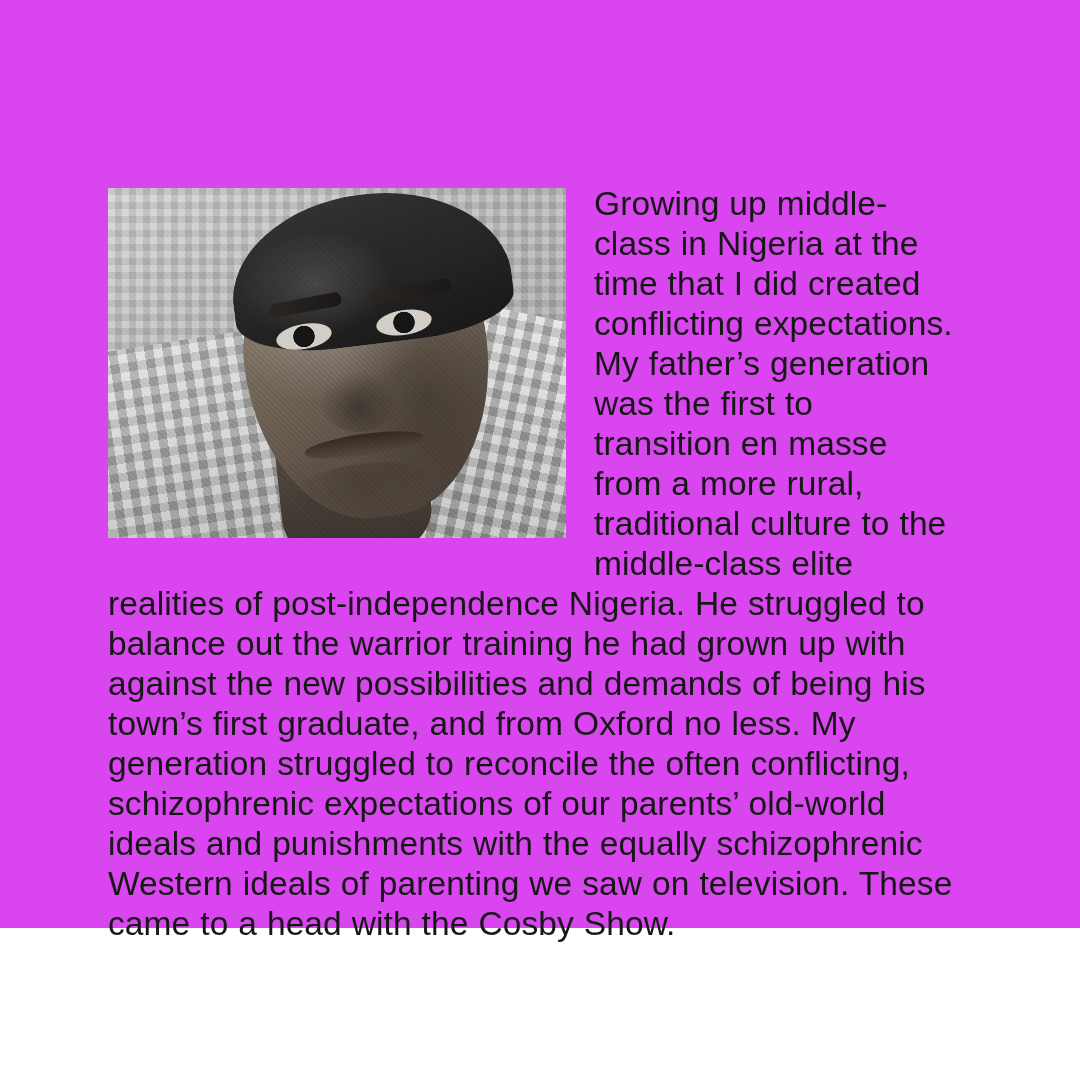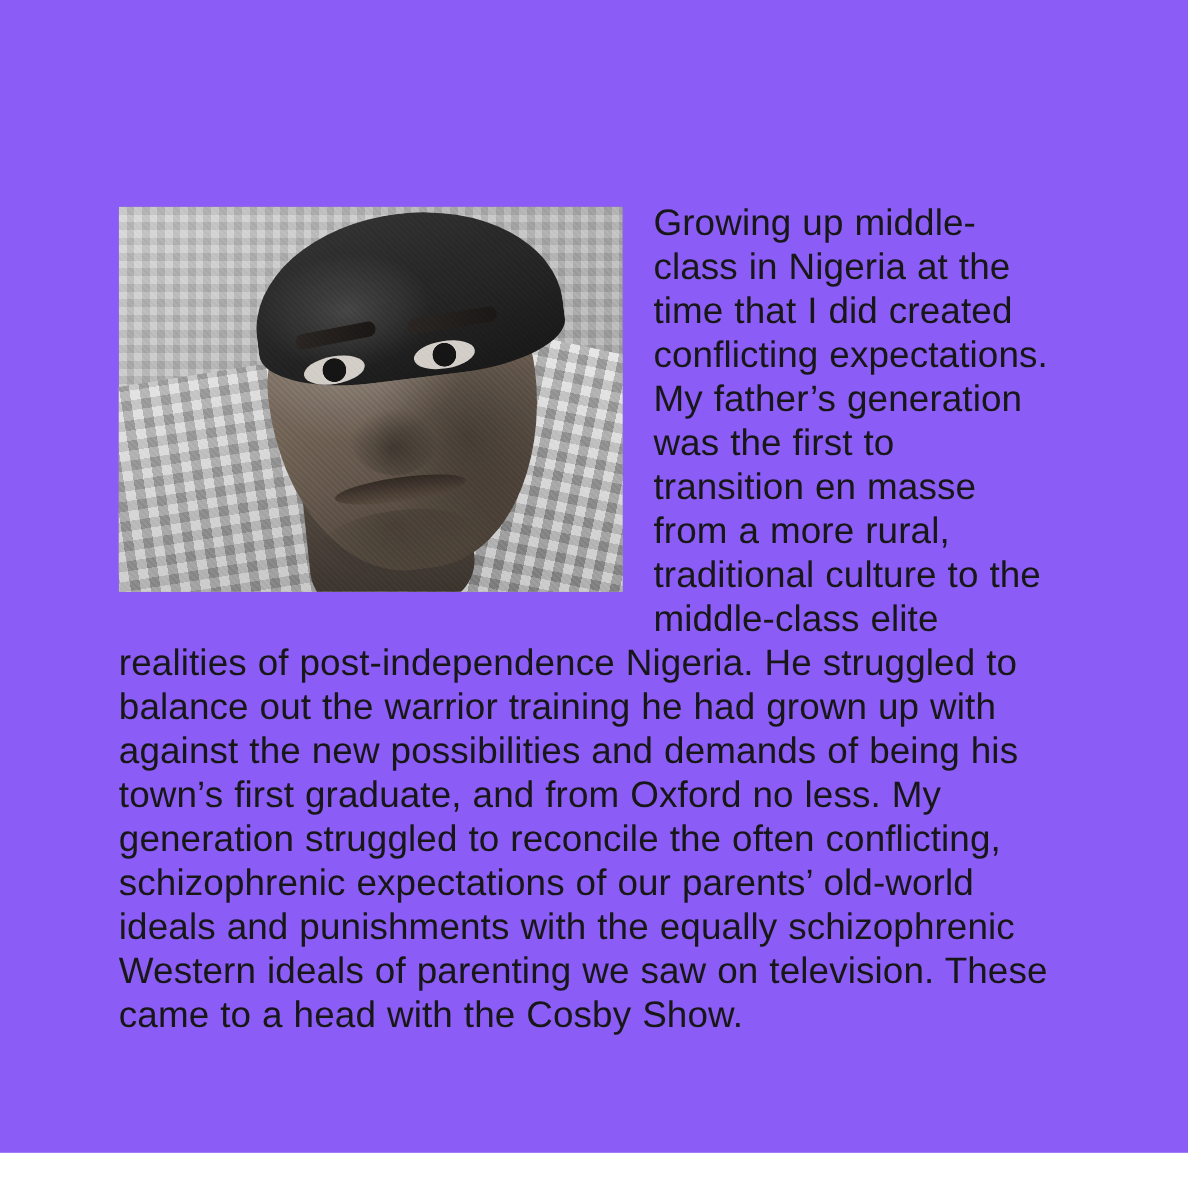--- a/index.html
+++ b/index.html
@@ -10,22 +10,22 @@
   body {
     width: 1080px;
     height: 1080px;
     overflow: hidden;
     font-family: "Liberation Sans", sans-serif;
   }
 
   .page {
     position: relative;
     width: 1080px;
-    height: 1048px;
-    background: #8b5cf6;
+    height: 928px;
+    background: #d946ef;
     box-sizing: border-box;
   }
 
   .article {
     position: absolute;
     left: 108px;
     top: 150px;
     width: 848px;
   }
 

